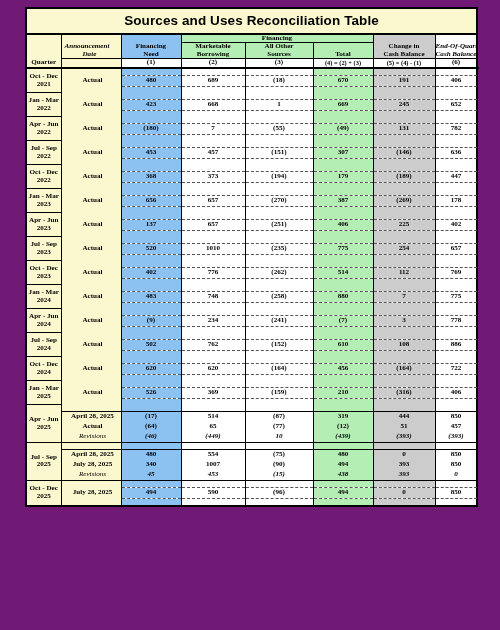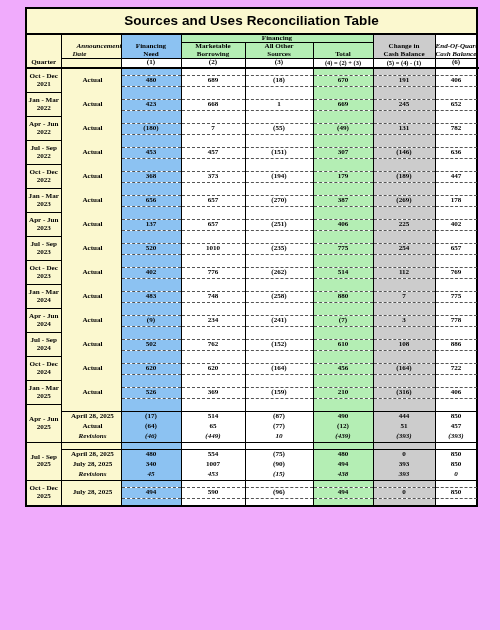--- a/index.html
+++ b/index.html
@@ -5,21 +5,21 @@
   html,body{margin:0;padding:0;background:#ffffff;}
   body{
     width:500px;height:630px;
     font-family:"Liberation Serif", serif;
     color:#000;
     overflow:hidden;
   }
   #page{
     position:relative;
     width:500px;height:630px;
-    background:#f0abfc;
+    background:#701a75;
   }
   .tbl-wrap{
     position:absolute;
     left:25px; top:7px;
     width:451px;
   }
   table.main{
     border-collapse:collapse;
     table-layout:fixed;
     width:451px;
@@ -64,21 +64,21 @@
   .nb-b{border-bottom:none !important;}
   .nb-t{border-top:none !important;}
 
   .thick-l{border-left:2px solid #000 !important;}
   .thick-r{border-right:2px solid #000 !important;}
   .thick-b{border-bottom:2px solid #000 !important;}
 
   
   .c-qtr{background:#fbf8cf; font-weight:normal; font-size:7.1px;}
   .c-ann{background:#fbf8cf; text-align:left; padding-left:3px !important; font-size:7.1px;}
-  .c-ann.rev{font-style:italic; font-weight:bold;}
+  .c-ann.rev{font-style:italic; font-weight:normal;}
   .c-blue{background:#8cc2f2;}
   .c-white{background:#ffffff;}
   .c-green{background:#b4eeb4;}
   .c-gray{background:#cccccc;}
   .c-rev{font-style:italic; font-weight:normal;}
 
   .row-pad td{height:6px;}
   .row-data td{height:10px;}
 
   .dash-b{border-bottom:1px dashed #555 !important;}
@@ -113,33 +113,33 @@
           <td class="h-blank nb-b"></td>
           <td class="h-blue nb-b"></td>
           <td class="h-green" colspan="3">Financing</td>
           <td class="h-gray nb-b"></td>
           <td class="h-white nb-b"></td>
           <td class="h-white thick-r">Memo</td>
         </tr>
 
         <tr class="hdr">
           <td class="h-blank nb-b nb-t thick-l"></td>
-          <td class="h-blank h-ital nb-b nb-t" style="text-align:left;padding-left:15px;">Announcement</td>
+          <td class="h-blank h-ital nb-b nb-t" style="text-align:left;padding-left:3px;">Announcement</td>
           <td class="h-blue nb-b nb-t">Financing</td>
           <td class="h-green nb-b">Marketable</td>
           <td class="h-green nb-b">All Other</td>
           <td class="h-green nb-b"></td>
           <td class="h-gray nb-b nb-t">Change in</td>
           <td class="h-white h-ital nb-b nb-t">End-Of-Quarter</td>
           <td class="h-white h-ital nb-b nb-t thick-r">SOMA</td>
         </tr>
 
         <tr class="hdr">
           <td class="h-blank nb-b nb-t thick-l"></td>
-          <td class="h-blank h-ital nb-t" style="text-align:left;padding-left:11px;">Date</td>
+          <td class="h-blank h-ital nb-t" style="text-align:left;padding-left:21px;">Date</td>
           <td class="h-blue nb-t">Need</td>
           <td class="h-green nb-t">Borrowing</td>
           <td class="h-green nb-t">Sources</td>
           <td class="h-green nb-t">Total</td>
           <td class="h-gray nb-t">Cash Balance</td>
           <td class="h-white h-ital nb-t">Cash Balance</td>
           <td class="h-white h-ital nb-t thick-r">Redemptions</td>
         </tr>
 
         <tr class="hdr">
@@ -642,21 +642,21 @@
             <td class="c-green no-b no-t"></td>
             <td class="c-gray no-b no-t"></td>
             <td class="c-white no-b no-t"></td>
             <td class="c-white thick-r no-b no-t"></td>
           </tr>
           <tr class="row-data">
             <td class="c-ann dash-b no-b">April 28, 2025</td>
             <td class="c-blue dash-b no-b">(17)</td>
             <td class="c-white dash-b no-b">514</td>
             <td class="c-white dash-b no-b">(87)</td>
-            <td class="c-green dash-b no-b">490</td>
+            <td class="c-green dash-b no-b">319</td>
             <td class="c-gray dash-b no-b">444</td>
             <td class="c-white dash-b no-b">850</td>
             <td class="c-white thick-r dash-b no-b">(15)</td>
           </tr>
           <tr class="row-data">
             <td class="c-ann dash-b no-b no-t">Actual</td>
             <td class="c-blue dash-b no-b no-t">(64)</td>
             <td class="c-white dash-b no-b no-t">65</td>
             <td class="c-white dash-b no-b no-t">(77)</td>
             <td class="c-green dash-b no-b no-t">(12)</td>

